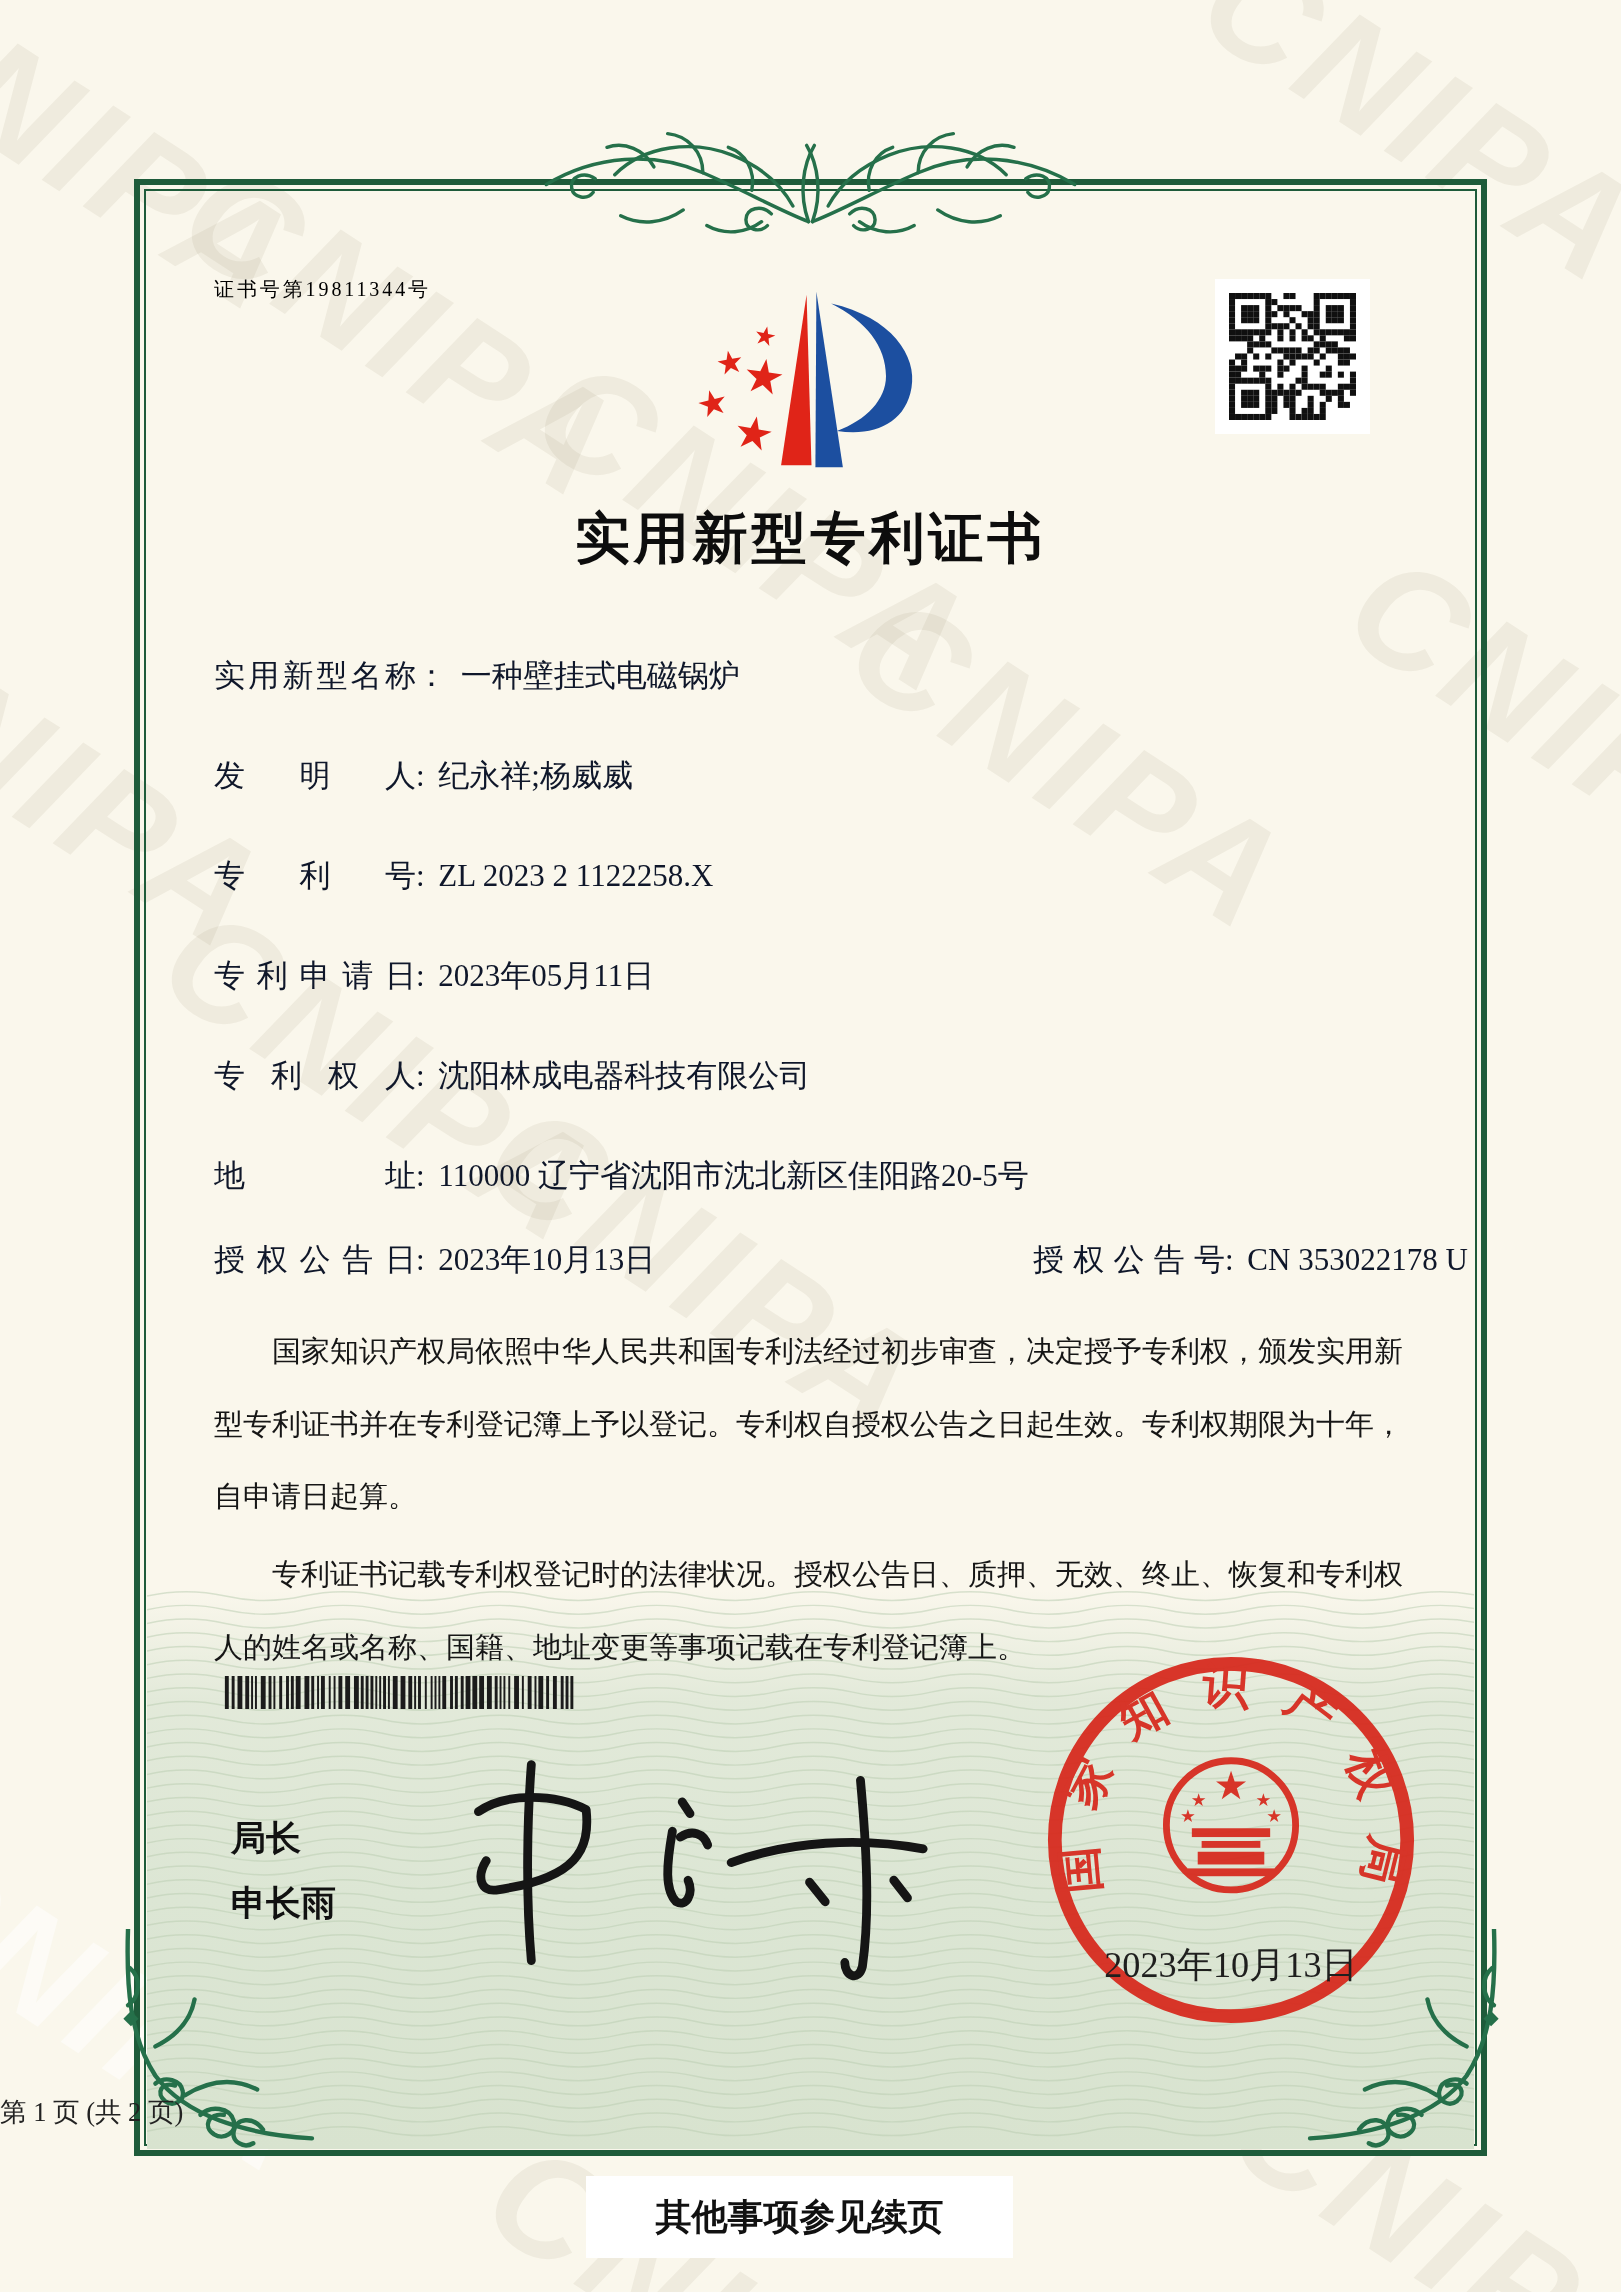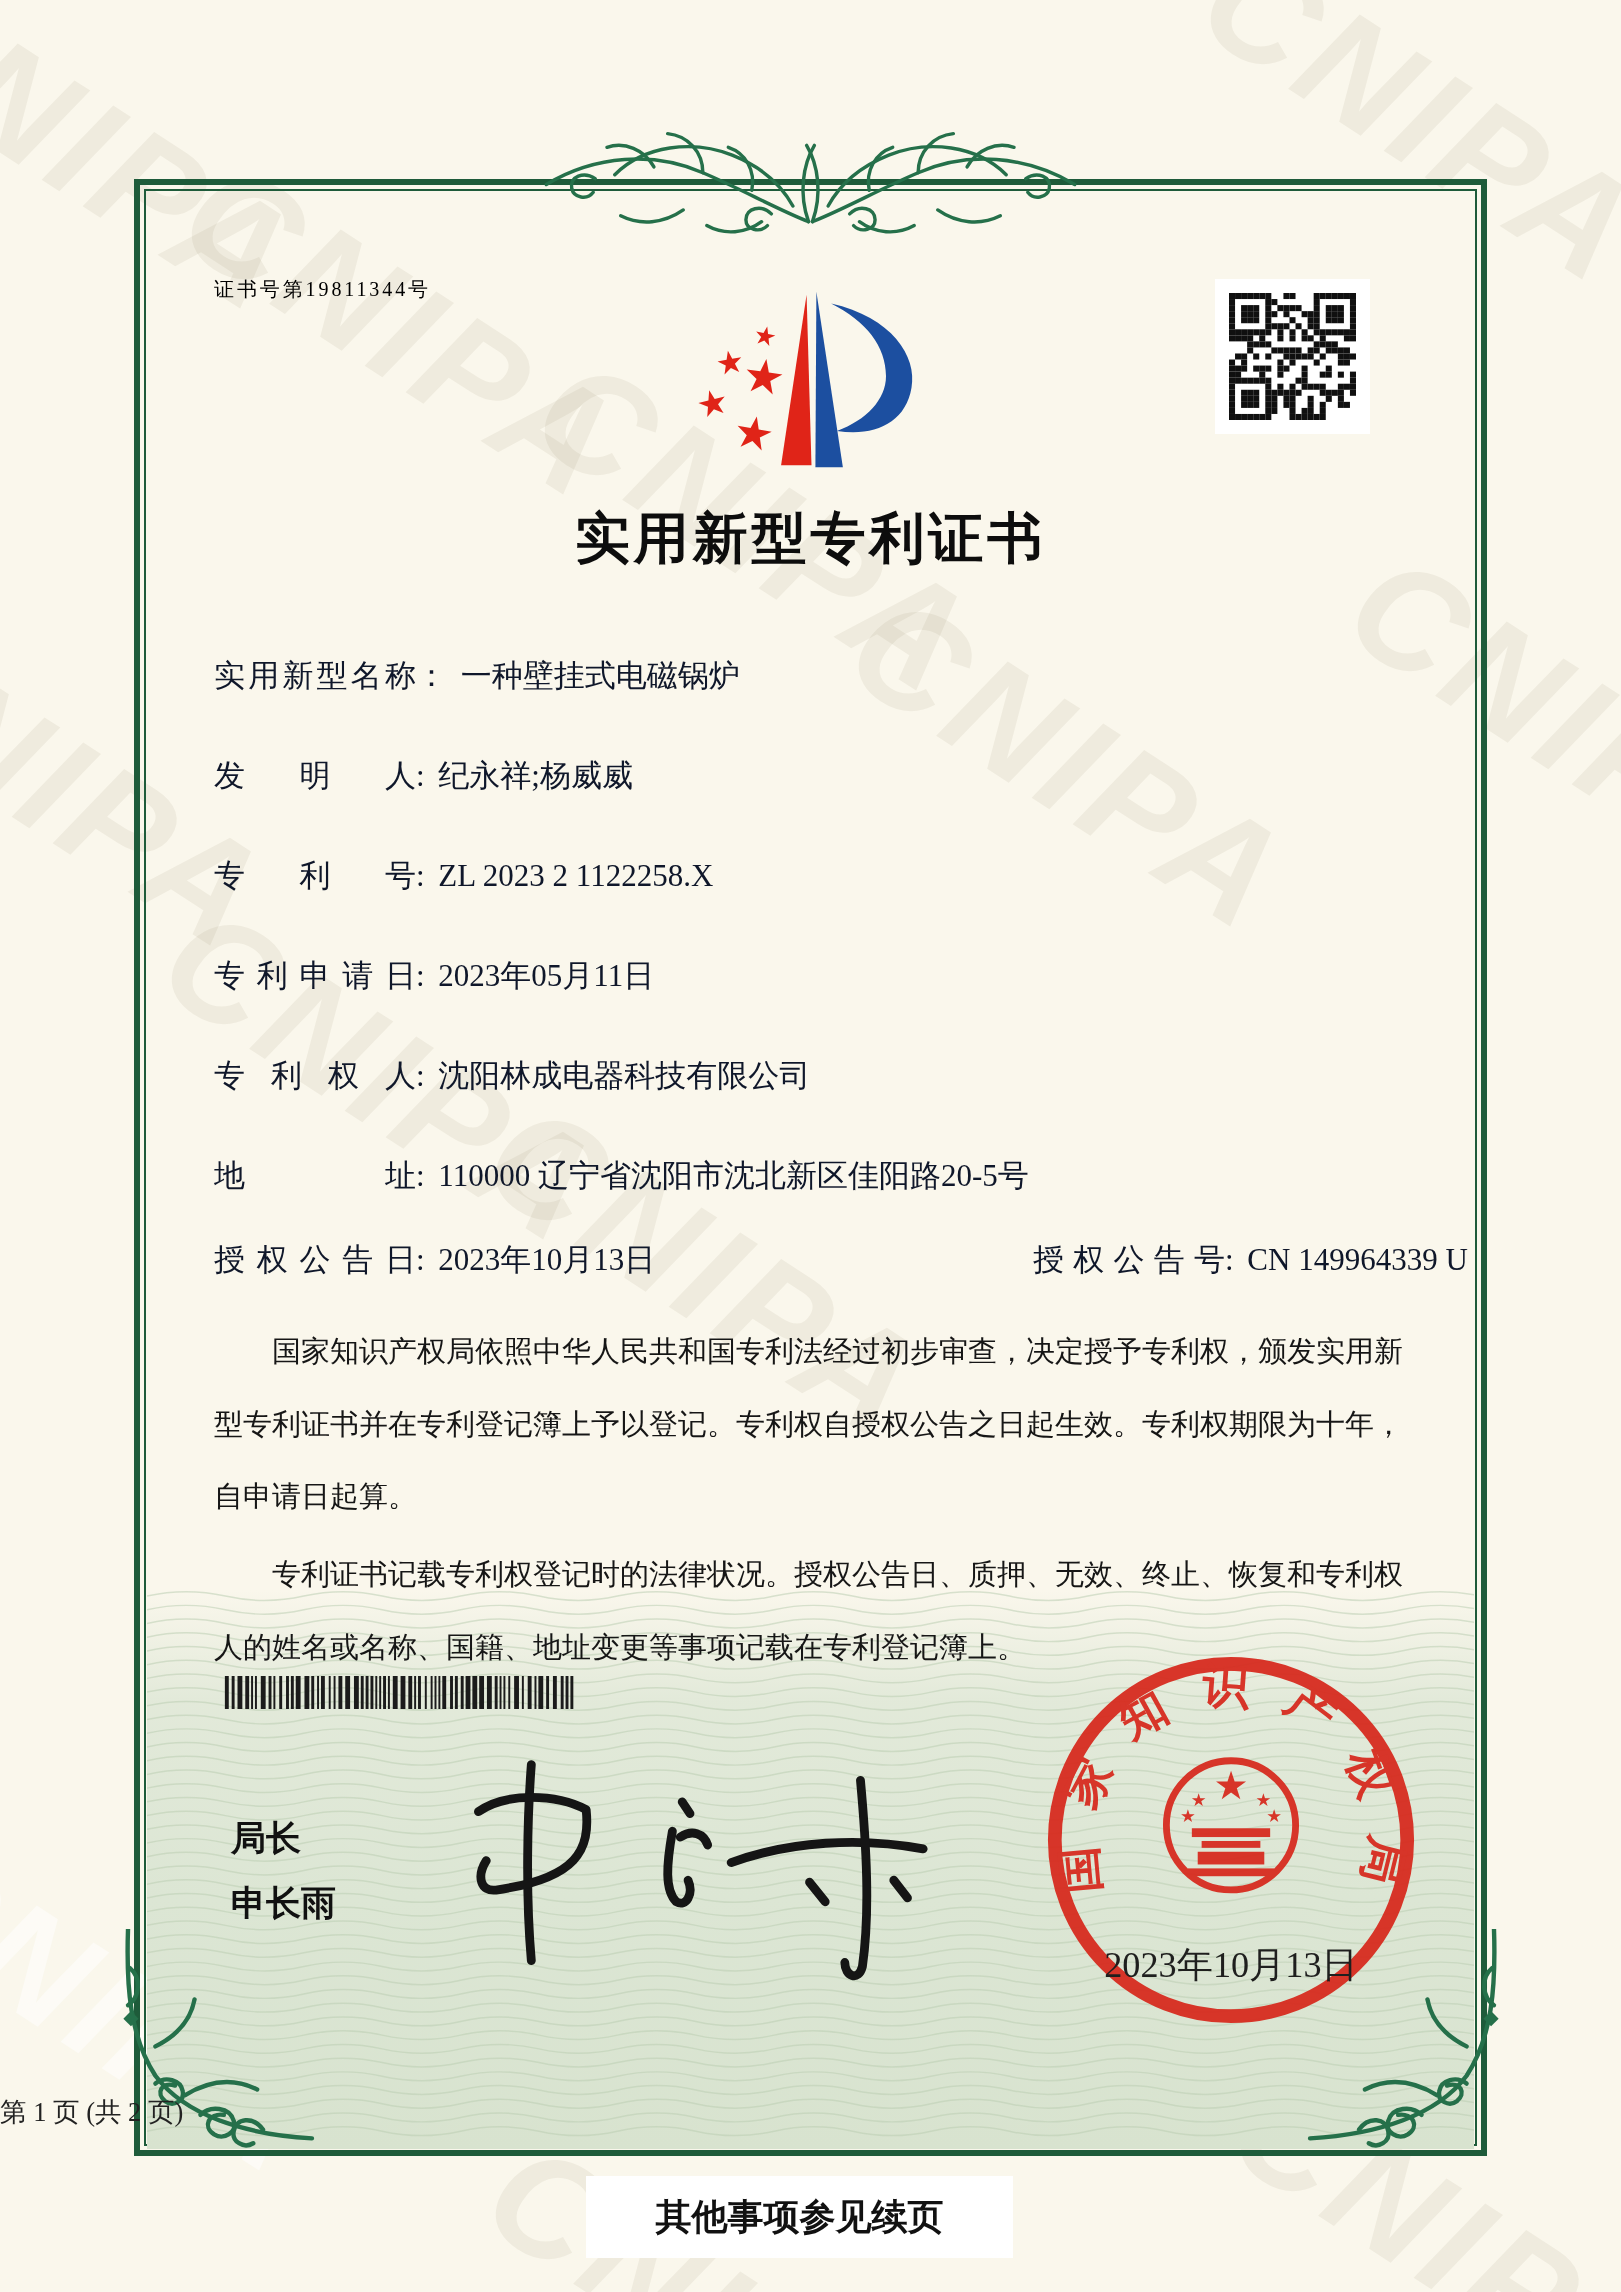--- a/index.html
+++ b/index.html
@@ -440,21 +440,21 @@
   </div>
   <div class="frow" style="top:1055px">
     <span class="flbl">专利权人</span><span class="fcolon">:</span><span class="fval">沈阳林成电器科技有限公司</span>
   </div>
   <div class="frow" style="top:1155px">
     <span class="flbl">地址</span><span class="fcolon">:</span><span class="fval">110000 辽宁省沈阳市沈北新区佳阳路20-5号</span>
   </div>
   <div class="frow" style="top:1239px">
     <span class="flbl">授权公告日</span><span class="fcolon">:</span><span class="fval">2023年10月13日</span>
     <span class="frow2">
-      <span class="flbl" style="width:192px">授权公告号</span><span class="fcolon">:</span><span class="fval">CN 149964339 U</span>
+      <span class="flbl" style="width:192px">授权公告号</span><span class="fcolon">:</span><span class="fval">CN 353022178 U</span>
     </span>
   </div>
 
   <div class="paras">
     <p>国家知识产权局依照中华人民共和国专利法经过初步审查，决定授予专利权，颁发实用新型专利证书并在专利登记簿上予以登记。专利权自授权公告之日起生效。专利权期限为十年，自申请日起算。</p>
     <p>专利证书记载专利权登记时的法律状况。授权公告日、质押、无效、终止、恢复和专利权人的姓名或名称、国籍、地址变更等事项记载在专利登记簿上。</p>
   </div>
 
   <svg id="barcode" class="barcode" width="359" height="33" viewBox="0 0 366 34">
       <rect x="0" y="0" width="4" height="34" fill="#1b1b1b"></rect>

